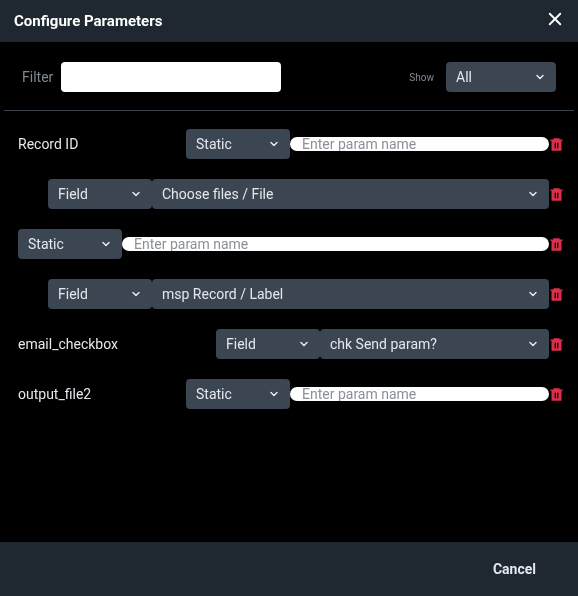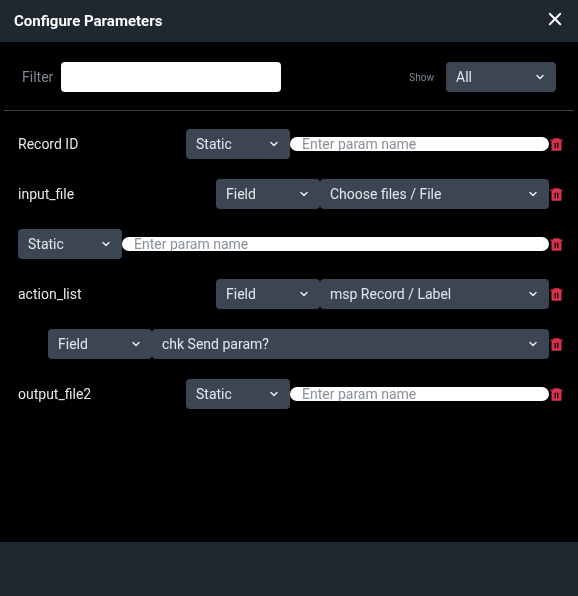--- a/index.html
+++ b/index.html
@@ -78,21 +78,20 @@
         <input class="param-input" type="text" placeholder="Enter param name" style="">
         <span class="trash">
             <svg width="15" height="15" viewBox="0 0 24 24" fill="currentColor">
               <path d="M7 4V2h10v2h5v2h-2v15a1 1 0 0 1-1 1H5a1 1 0 0 1-1-1V6H2V4h5zm2 5v9h2V9H9zm4 0v9h2V9h-2z"></path>
             </svg>
           </span>
       </div>
     </div>
 
     <div class="row">
-      <span class="row-label">input_file</span>
       <div class="rest indent">
         <div class="dd dd-type">
           <span class="txt">Field</span>
           <span class="chev">
               <svg width="12" height="12" viewBox="0 0 24 24" fill="none" stroke="currentColor" stroke-width="3" stroke-linecap="round" stroke-linejoin="round">
                 <polyline points="6 9 12 15 18 9"></polyline>
               </svg>
             </span>
         </div>
         <div class="dd dd-value">
@@ -124,21 +123,20 @@
         <input class="param-input" type="text" placeholder="Enter param name" style="">
         <span class="trash">
             <svg width="15" height="15" viewBox="0 0 24 24" fill="currentColor">
               <path d="M7 4V2h10v2h5v2h-2v15a1 1 0 0 1-1 1H5a1 1 0 0 1-1-1V6H2V4h5zm2 5v9h2V9H9zm4 0v9h2V9h-2z"></path>
             </svg>
           </span>
       </div>
     </div>
 
     <div class="row">
-      <span class="row-label">action_list</span>
       <div class="rest indent">
         <div class="dd dd-type">
           <span class="txt">Field</span>
           <span class="chev">
               <svg width="12" height="12" viewBox="0 0 24 24" fill="none" stroke="currentColor" stroke-width="3" stroke-linecap="round" stroke-linejoin="round">
                 <polyline points="6 9 12 15 18 9"></polyline>
               </svg>
             </span>
         </div>
         <div class="dd dd-value">
@@ -151,20 +149,21 @@
         </div>
         <span class="trash">
             <svg width="15" height="15" viewBox="0 0 24 24" fill="currentColor">
               <path d="M7 4V2h10v2h5v2h-2v15a1 1 0 0 1-1 1H5a1 1 0 0 1-1-1V6H2V4h5zm2 5v9h2V9H9zm4 0v9h2V9h-2z"></path>
             </svg>
           </span>
       </div>
     </div>
 
     <div class="row">
+      <span class="row-label">email_checkbox</span>
       <div class="rest indent">
         <div class="dd dd-type">
           <span class="txt">Field</span>
           <span class="chev">
               <svg width="12" height="12" viewBox="0 0 24 24" fill="none" stroke="currentColor" stroke-width="3" stroke-linecap="round" stroke-linejoin="round">
                 <polyline points="6 9 12 15 18 9"></polyline>
               </svg>
             </span>
         </div>
         <div class="dd dd-value">
@@ -199,15 +198,16 @@
             <svg width="15" height="15" viewBox="0 0 24 24" fill="currentColor">
               <path d="M7 4V2h10v2h5v2h-2v15a1 1 0 0 1-1 1H5a1 1 0 0 1-1-1V6H2V4h5zm2 5v9h2V9H9zm4 0v9h2V9h-2z"></path>
             </svg>
           </span>
       </div>
     </div>
 
   </div>
 
   <div class="footer">
+    <button class="btn btn-cancel">Cancel</button>
   </div>
 
 </div>
 
 </body></html>

